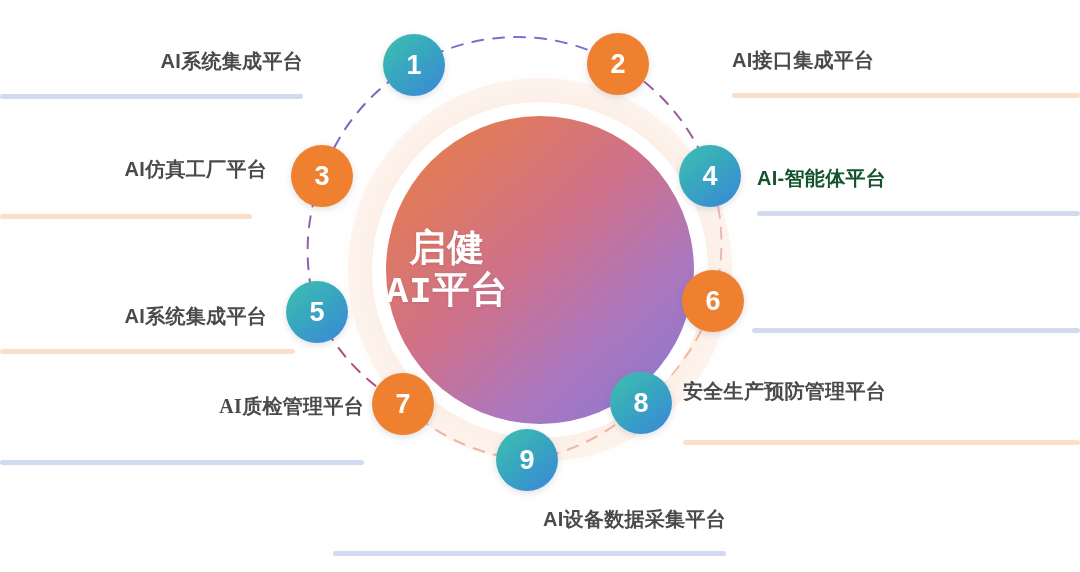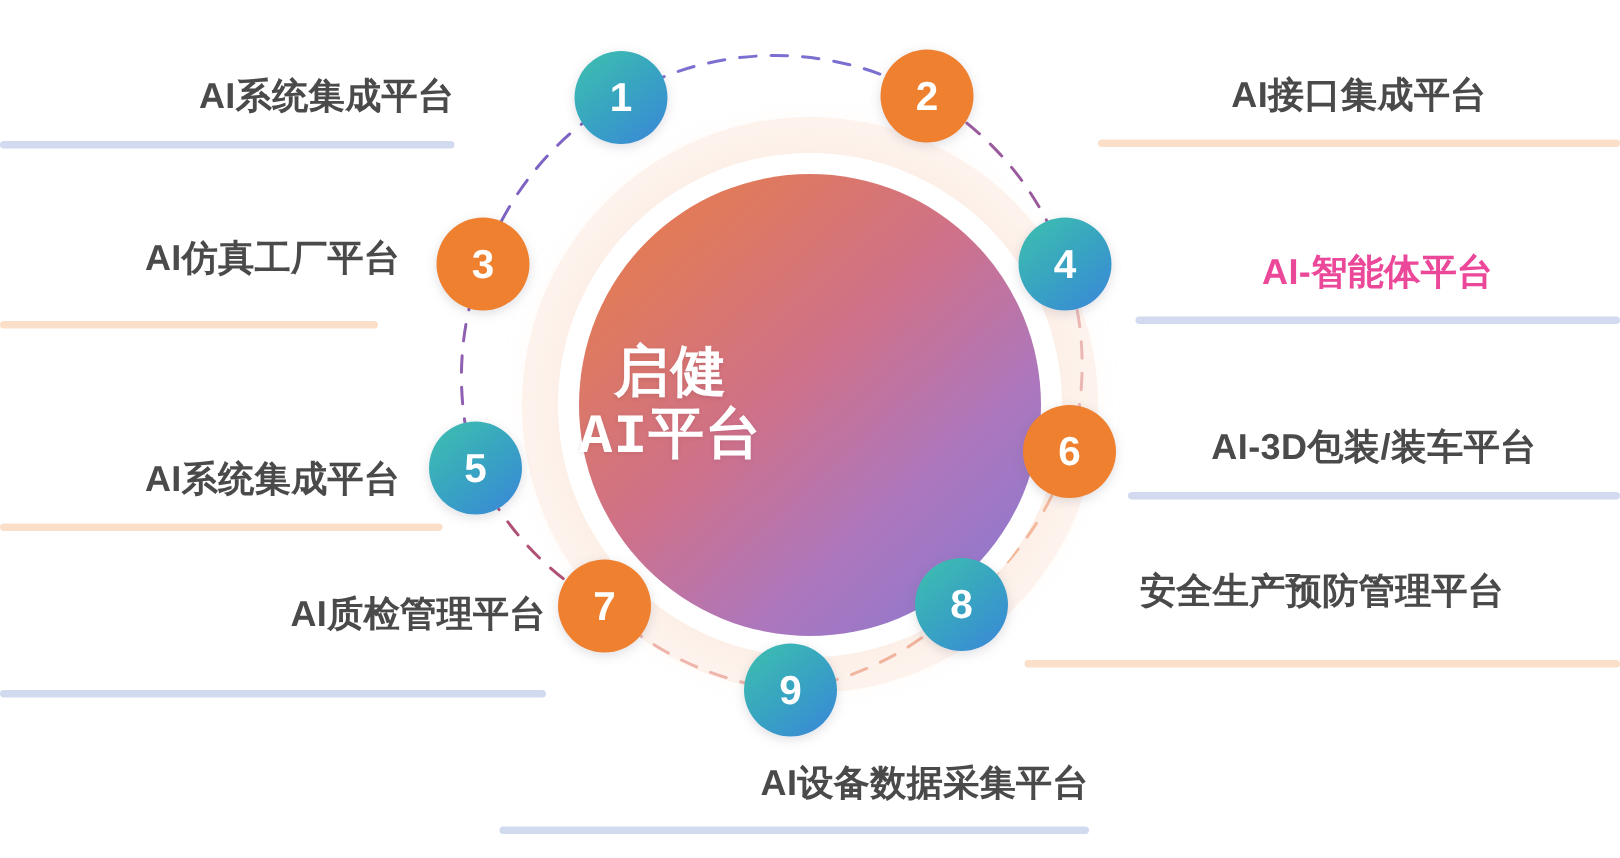--- a/index.html
+++ b/index.html
@@ -109,31 +109,31 @@
   .badge.teal {
     background: linear-gradient(140deg, #3fc0ae 0%, #38a7bf 45%, #3a86d9 100%);
   }
   .badge.orange {
     background: #ee8030;
   }
 
   
   .label {
     position: absolute;
-    font-size: 24px;
+    font-size: 20px;
     font-weight: bold;
     color: #4a4a4a;
     white-space: nowrap;
     z-index: 5;
     letter-spacing: 0.3px;
   }
   .label.right-align { text-align: right; }
-  .label.left-align  { text-align: center; }
+  .label.left-align  { text-align: left; }
   .label.center-align{ text-align: right; }
-  .label.highlight   { color: #ec4899; }
+  .label.highlight   { color: #14532d; }
 </style>
 </head>
 <body>
 
 <div id="stage">
 
   <div class="rule blue" style="left:0px;   top:94px;  width:303px;"></div>
   <div class="rule peach" style="left:732px; top:93px;  width:348px;"></div>
   <div class="rule peach" style="left:0px;   top:214px; width:252px;"></div>
   <div class="rule blue" style="left:757px; top:211px; width:323px;"></div>
@@ -199,18 +199,17 @@
     </div>
   <div class="badge teal" style="left:496px; top:429px;">
       <span>9</span>
     </div>
 
   <div class="label right-align" style="left:0px;   top:48px;  width:303px;">AI系统集成平台</div>
   <div class="label left-align" style="left:732px; top:47px;  width:348px;">AI接口集成平台</div>
   <div class="label right-align" style="left:0px;   top:156px; width:267px;">AI仿真工厂平台</div>
   <div class="label left-align highlight" style="left:757px; top:165px; width:323px;">AI-智能体平台</div>
   <div class="label right-align" style="left:0px;   top:303px; width:267px;">AI系统集成平台</div>
-  <div class="label left-align" style="left:752px; top:282px; width:328px;">AI-3D包装/装车平台</div>
-  <div class="label right-align" style="left:0px;   top:393px; width:364px;">AI质检管理平台</div>
+  <div class="label right-align" style="left:0px;   top:393px; width:364px;font-family:Liberation Serif, serif;">AI质检管理平台</div>
   <div class="label left-align" style="left:683px; top:378px; width:397px;">安全生产预防管理平台</div>
   <div class="label center-align" style="left:333px; top:506px; width:393px;">AI设备数据采集平台</div>
 
 </div>
 
 </body></html>

